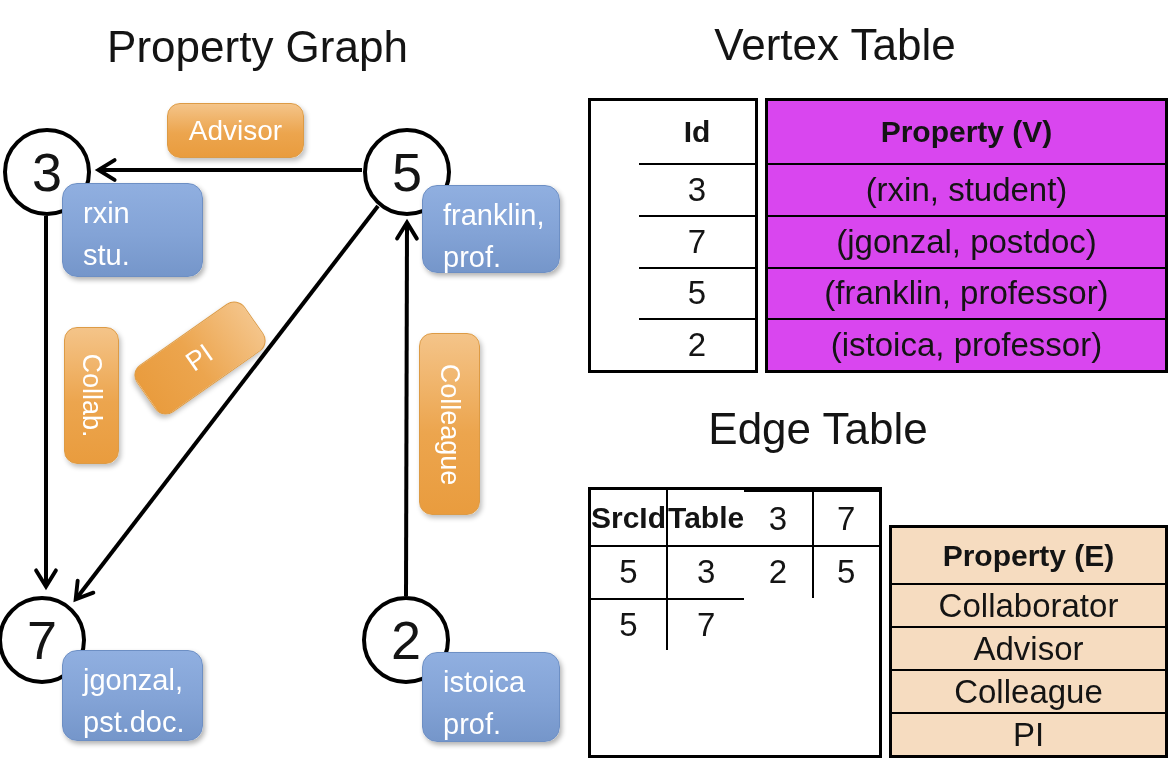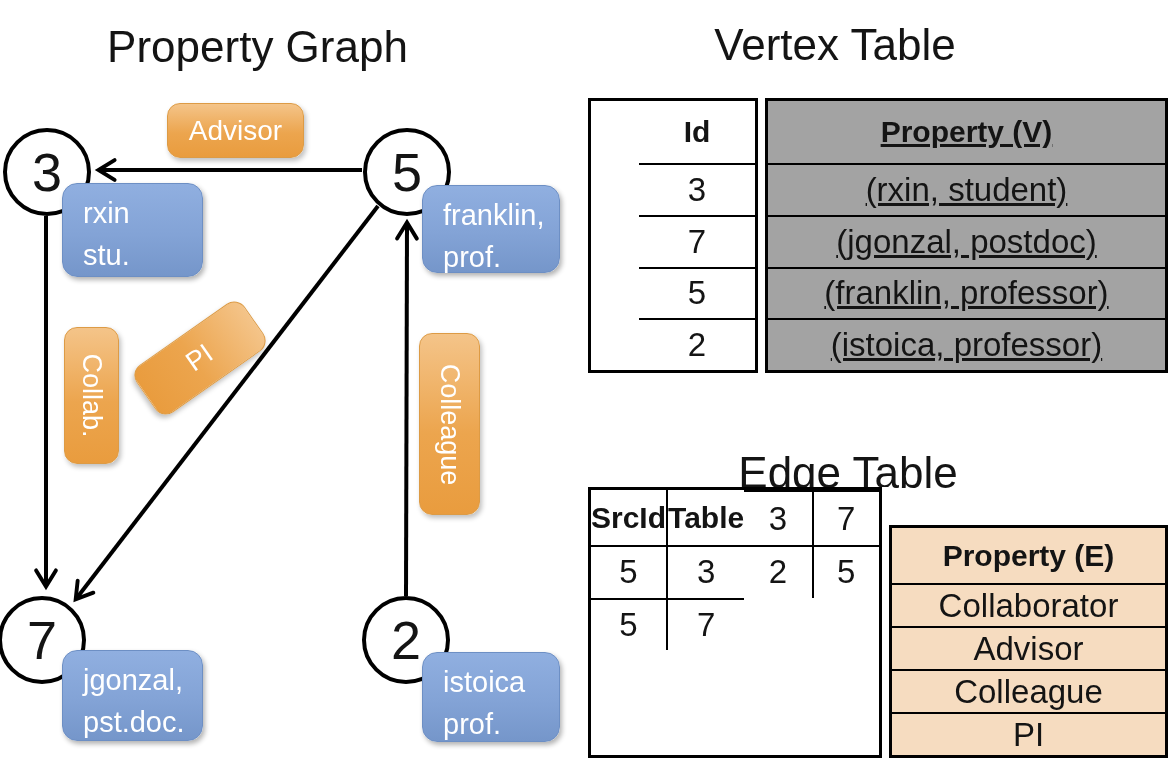--- a/index.html
+++ b/index.html
@@ -38,21 +38,21 @@
   }
   
   .tblwrap{position:absolute;display:flex;}
   .sub{display:grid;border:3px solid #000;box-sizing:border-box;background:#fff;}
   .cell{
     border-top:2.5px solid #000;display:flex;align-items:center;justify-content:center;
     font-size:33px;color:#141414;box-sizing:border-box;
   }
   .cell.r0{border-top:none;}
   .cell.hdr{font-weight:700;font-size:30px;}
-  .bluefill{background:#a3a3a3;text-decoration:underline;}
+  .bluefill{background:#d946ef;}
   .tanfill{background:#f6dcc0;}
   .colsep{border-left:2.5px solid #000;}
   .gap{width:7px;background:#fff;}
 </style>
 </head>
 <body>
 
 <div id="stage">
 
   <div class="title" style="left:0;top:22px;width:515px;">Property Graph</div>
@@ -125,21 +125,21 @@
     <div class="gap"></div>
     <div class="sub" style="flex:1;grid-template-rows:62px repeat(4,1fr);">
       <div class="cell hdr r0 bluefill">Property (V)</div>
       <div class="cell bluefill">(rxin, student)</div>
       <div class="cell bluefill">(jgonzal, postdoc)</div>
       <div class="cell bluefill">(franklin, professor)</div>
       <div class="cell bluefill">(istoica, professor)</div>
     </div>
   </div>
 
-  <div class="title" style="left:598px;top:404px;width:500px;margin-top:44px;">Edge Table</div>
+  <div class="title" style="left:568px;top:404px;width:500px;">Edge Table</div>
 
   <div class="tblwrap" style="left:588px;top:487px;width:580px;height:271px;">
     <div class="sub" style="width:294px;grid-template-columns:1fr 1fr 1fr 1fr;grid-template-rows:55px repeat(4,1fr);">
       <div class="cell hdr r0">SrcId</div>
       <div class="cell hdr r0 colsep">Table</div>
       <div class="cell">3</div>
       <div class="cell colsep">7</div>
       <div class="cell">5</div>
       <div class="cell colsep">3</div>
       <div class="cell">2</div>

